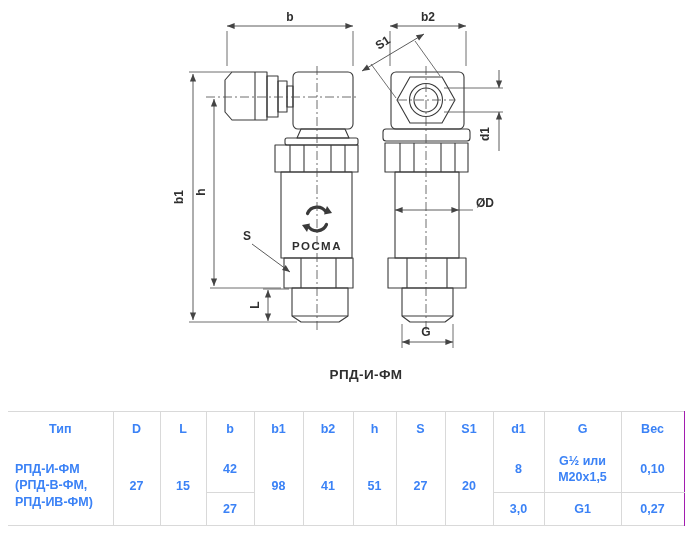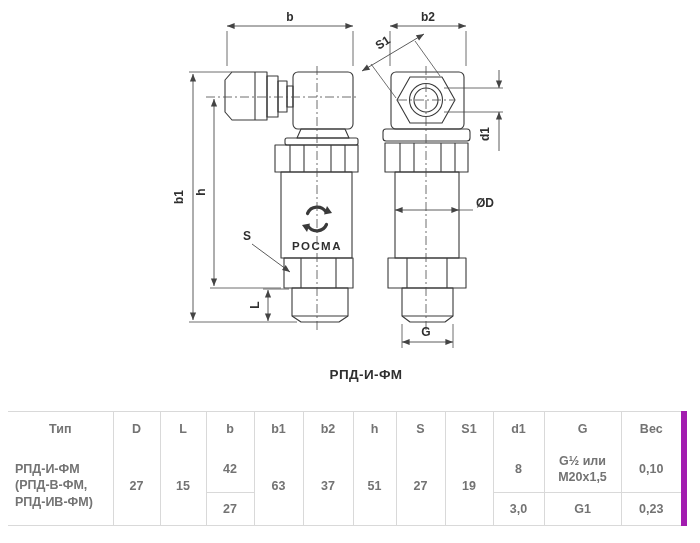--- a/index.html
+++ b/index.html
@@ -9,25 +9,25 @@
   svg .shape{fill:none;stroke:#3a3a3a;stroke-width:1.1;stroke-linejoin:round;}
   svg .thick{fill:none;stroke:#3a3a3a;stroke-width:3.2;stroke-linecap:round;}
   svg .cl{fill:none;stroke:#4a4a4a;stroke-width:0.8;stroke-dasharray:9 3 2 3;}
   svg .dl{fill:none;stroke:#4a4a4a;stroke-width:0.9;}
   svg .ext{fill:none;stroke:#4a4a4a;stroke-width:0.8;}
   svg text{fill:#2f2f2f;font-family:"Liberation Sans",sans-serif;font-size:12px;font-weight:bold;}
   svg text.brand{font-size:11.5px;letter-spacing:1.5px;}
   svg text.cap{font-size:13.5px;letter-spacing:0.4px;}
   .dim-table{position:absolute;left:8px;top:411px;width:676px;border-collapse:collapse;
              table-layout:fixed;border-top:1px solid #d9d9d9;border-bottom:1px solid #d9d9d9;
-             color:#737373;font-size:12.5px;font-weight:bold;}
+             color:#3b82f6;font-size:12.5px;font-weight:bold;}
   .dim-table th,.dim-table td{border-left:1px solid #d9d9d9;text-align:center;
              vertical-align:middle;padding:0;font-weight:bold;}
   .dim-table th:first-child,.dim-table td.type-cell{border-left:none;}
-  .dim-table th:last-child,.dim-table td:last-child{border-right:6px solid #a21caf;}
+  .dim-table th:last-child,.dim-table td:last-child{border-right:1px solid #a21caf;}
   .dim-table th{height:34px;}
   .dim-table tr.r1 td{height:46px;}
   .dim-table tr.r2 td{height:32px;}
   .dim-table td.split{border-bottom:1px solid #d9d9d9;}
   .dim-table td.type-cell{text-align:left;padding-left:7px;white-space:pre-line;line-height:1.32;}
   .dim-table td.multiline{white-space:pre-line;line-height:1.3;}
 </style>
 </head>
 <body>
 
@@ -226,31 +226,31 @@
       <th>G</th>
       <th>Вес</th>
     </tr>
     <tr class="r1">
       <td class="type-cell" rowspan="2">РПД-И-ФМ
 (РПД-В-ФМ,
 РПД-ИВ-ФМ)</td>
       <td rowspan="2">27</td>
       <td rowspan="2">15</td>
       <td class="split">42</td>
-      <td rowspan="2">63</td>
-      <td rowspan="2">37</td>
+      <td rowspan="2">98</td>
+      <td rowspan="2">41</td>
       <td rowspan="2">51</td>
       <td rowspan="2">27</td>
-      <td rowspan="2">19</td>
+      <td rowspan="2">20</td>
       <td class="split">8</td>
       <td class="split multiline">G½ или
 М20х1,5</td>
       <td class="split">0,10</td>
     </tr>
     <tr class="r2">
       <td>27</td>
       <td>3,0</td>
       <td>G1</td>
-      <td>0,23</td>
+      <td>0,27</td>
     </tr>
   </tbody>
     </table>
 </div>
 
 </body></html>

